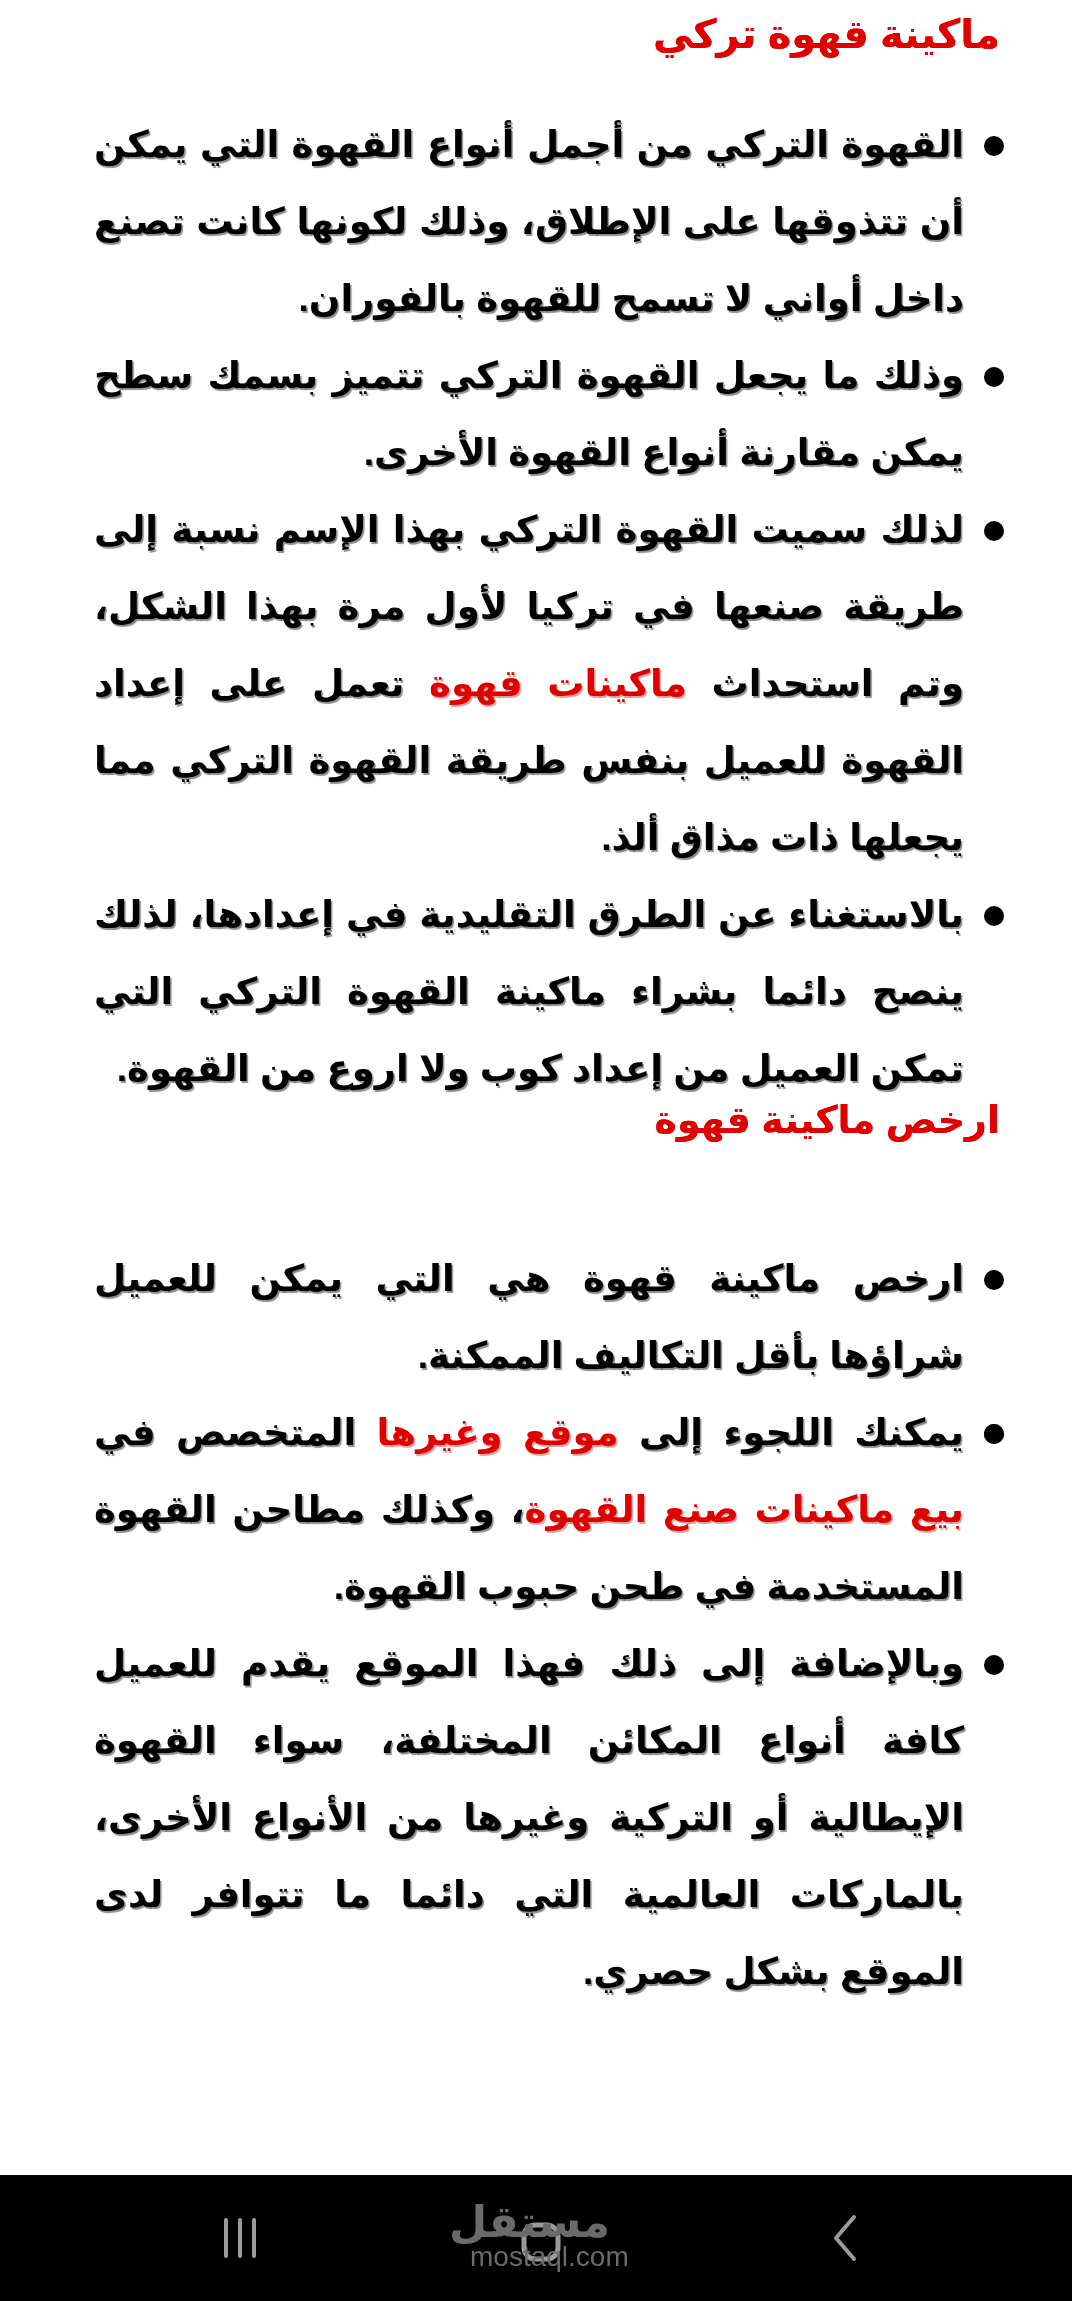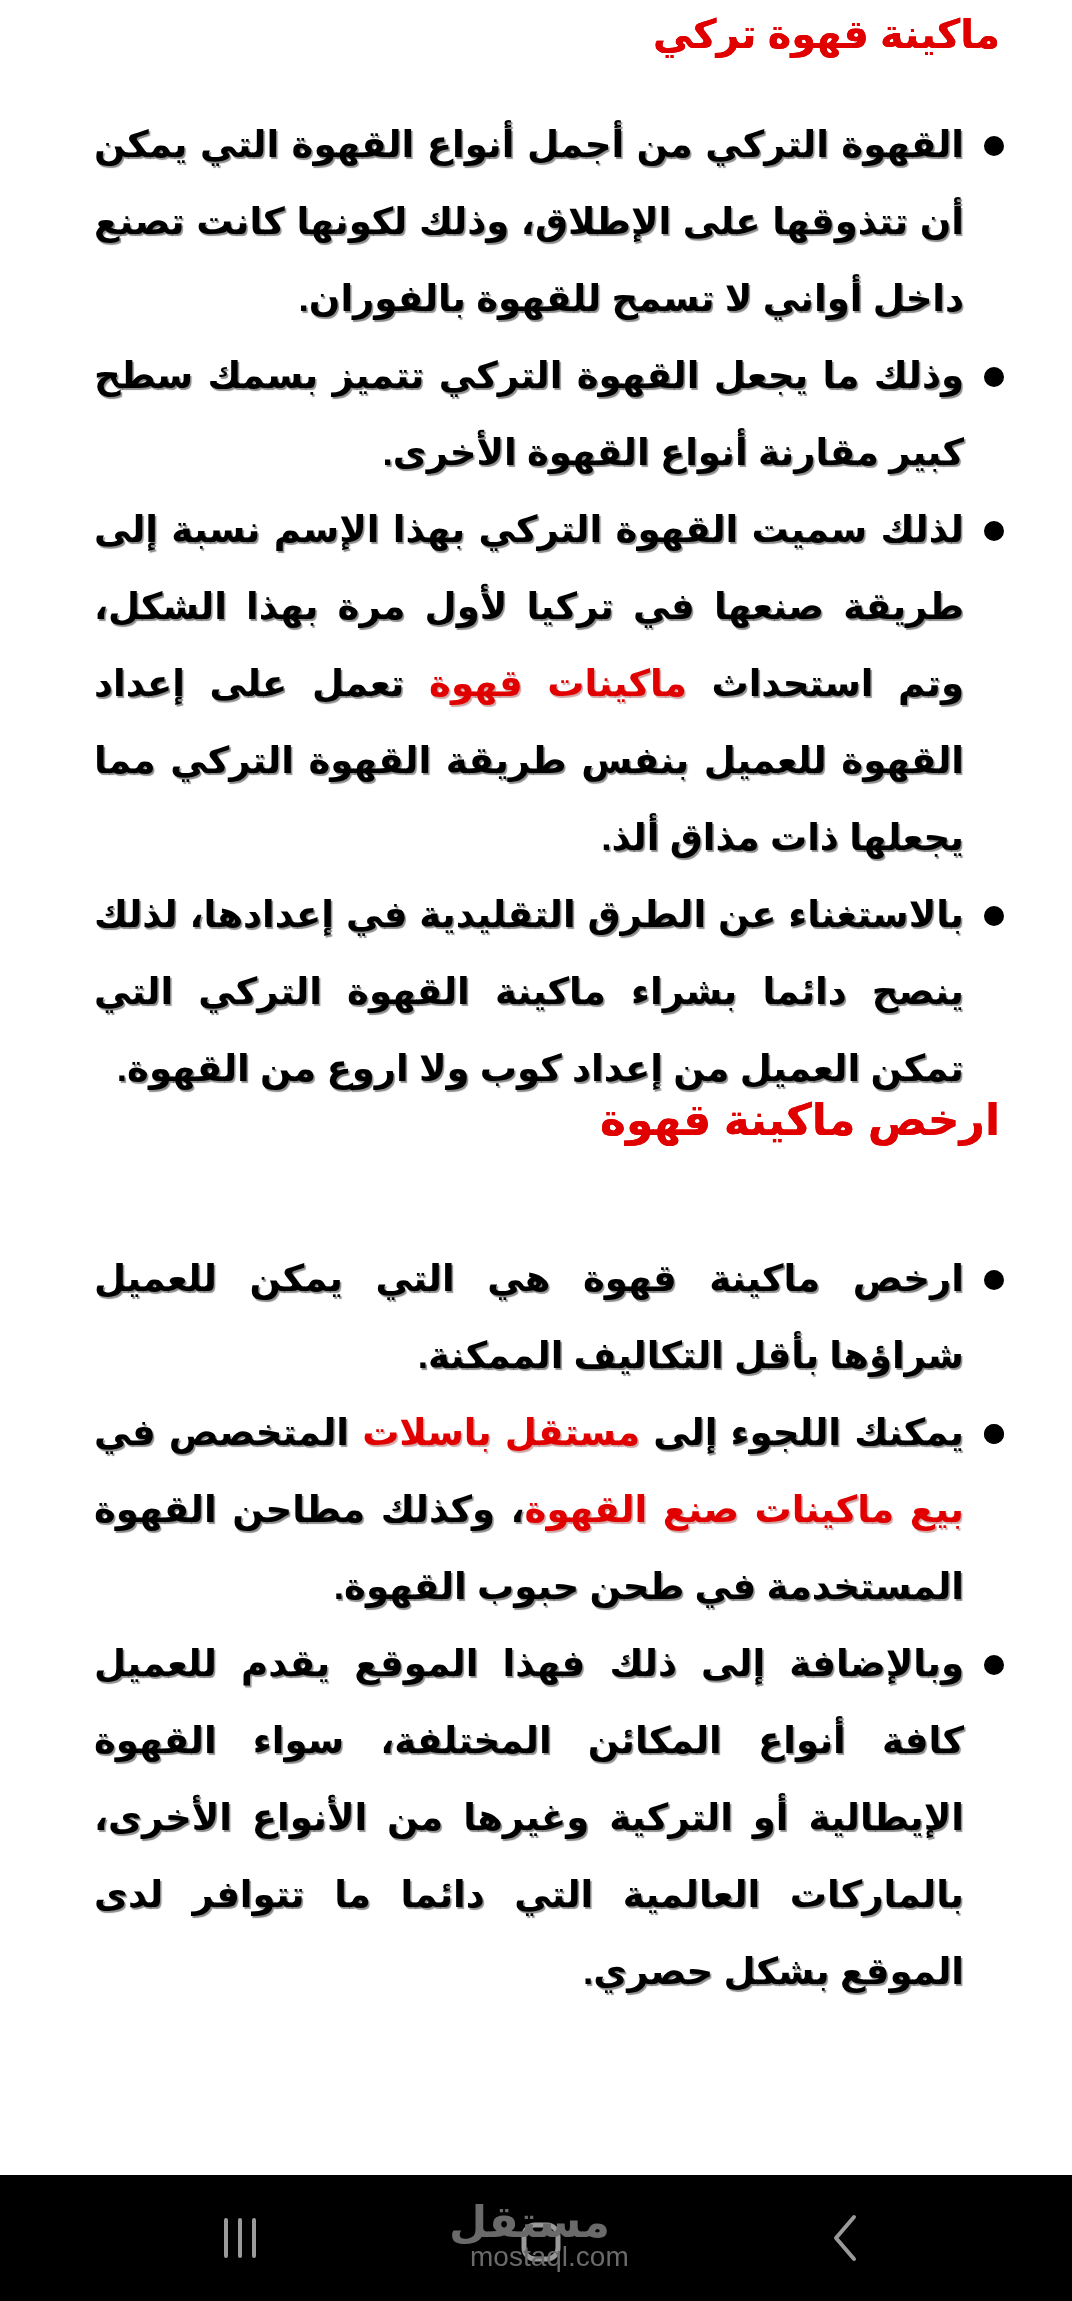--- a/index.html
+++ b/index.html
@@ -19,21 +19,21 @@
       left: 0; top: 0;
       width: 1072px;
       height: 2175px;
       overflow: hidden;
       direction: rtl;
     }
     .heading {
       position: absolute;
       right: 72px;
       color: #e00000;
-      font-size: 44px;
+      font-size: 38px;
       line-height: 60px;
       white-space: nowrap;
       text-shadow: 0 0 0.4px #e00000;
     }
     .h1 { top: 4px; font-size: 40px; }
     .h2 { top: 1090px; }
 
     ul.bullets {
       position: absolute;
       right: 108px;
@@ -103,30 +103,30 @@
       line-height: 24px;
     }
   </style>
 </head>
 <body>
 
 <div class="page">
   <h2 class="heading h1">ماكينة قهوة تركي</h2>
   <ul class="bullets list1">
       <li><span class="dot"></span><span>القهوة التركي من أجمل أنواع القهوة التي يمكن أن تتذوقها على الإطلاق، وذلك لكونها كانت تصنع داخل أواني لا تسمح للقهوة بالفوران.</span></li>
-      <li><span class="dot"></span><span>وذلك ما يجعل القهوة التركي تتميز بسمك سطح كبير مقارنة أنواع القهوة الأخرى.</span></li>
+      <li><span class="dot"></span><span>وذلك ما يجعل القهوة التركي تتميز بسمك سطح يمكن مقارنة أنواع القهوة الأخرى.</span></li>
       <li><span class="dot"></span><span>لذلك سميت القهوة التركي بهذا الإسم نسبة إلى طريقة صنعها في تركيا لأول مرة بهذا الشكل، وتم استحداث </span><span class="red">ماكينات قهوة</span><span> تعمل على إعداد القهوة للعميل بنفس طريقة القهوة التركي مما يجعلها ذات مذاق ألذ.</span></li>
       <li><span class="dot"></span><span>بالاستغناء عن الطرق التقليدية في إعدادها، لذلك ينصح دائما بشراء ماكينة القهوة التركي التي تمكن العميل من إعداد كوب ولا اروع من القهوة.</span></li>
     </ul>
 
   <h2 class="heading h2">ارخص ماكينة قهوة</h2>
   <ul class="bullets list2">
       <li><span class="dot"></span><span>ارخص ماكينة قهوة هي التي يمكن للعميل شراؤها بأقل التكاليف الممكنة.</span></li>
       <li><span class="dot"></span></li>
-      <li><span class="dot"></span><span>يمكنك اللجوء إلى </span><span class="red">مستقل باسلات</span><span> المتخصص في </span><span class="red">بيع ماكينات صنع القهوة</span><span>، وكذلك مطاحن القهوة المستخدمة في طحن حبوب القهوة.</span></li>
+      <li><span class="dot"></span><span>يمكنك اللجوء إلى </span><span class="red">موقع وغيرها</span><span> المتخصص في </span><span class="red">بيع ماكينات صنع القهوة</span><span>، وكذلك مطاحن القهوة المستخدمة في طحن حبوب القهوة.</span></li>
       <li><span class="dot"></span><span>وبالإضافة إلى ذلك فهذا الموقع يقدم للعميل كافة أنواع المكائن المختلفة، سواء القهوة الإيطالية أو التركية وغيرها من الأنواع الأخرى، بالماركات العالمية التي دائما ما تتوافر لدى الموقع بشكل حصري.</span></li>
     </ul>
 </div>
 
 <div class="navbar">
   <div class="nav-btn recents">
     <span>
       <svg width="60" height="50" viewBox="0 0 60 50">
         <rect x="14" y="5" width="4" height="40" rx="2" fill="#9a9a9a"></rect>
         <rect x="28" y="5" width="4" height="40" rx="2" fill="#9a9a9a"></rect>

